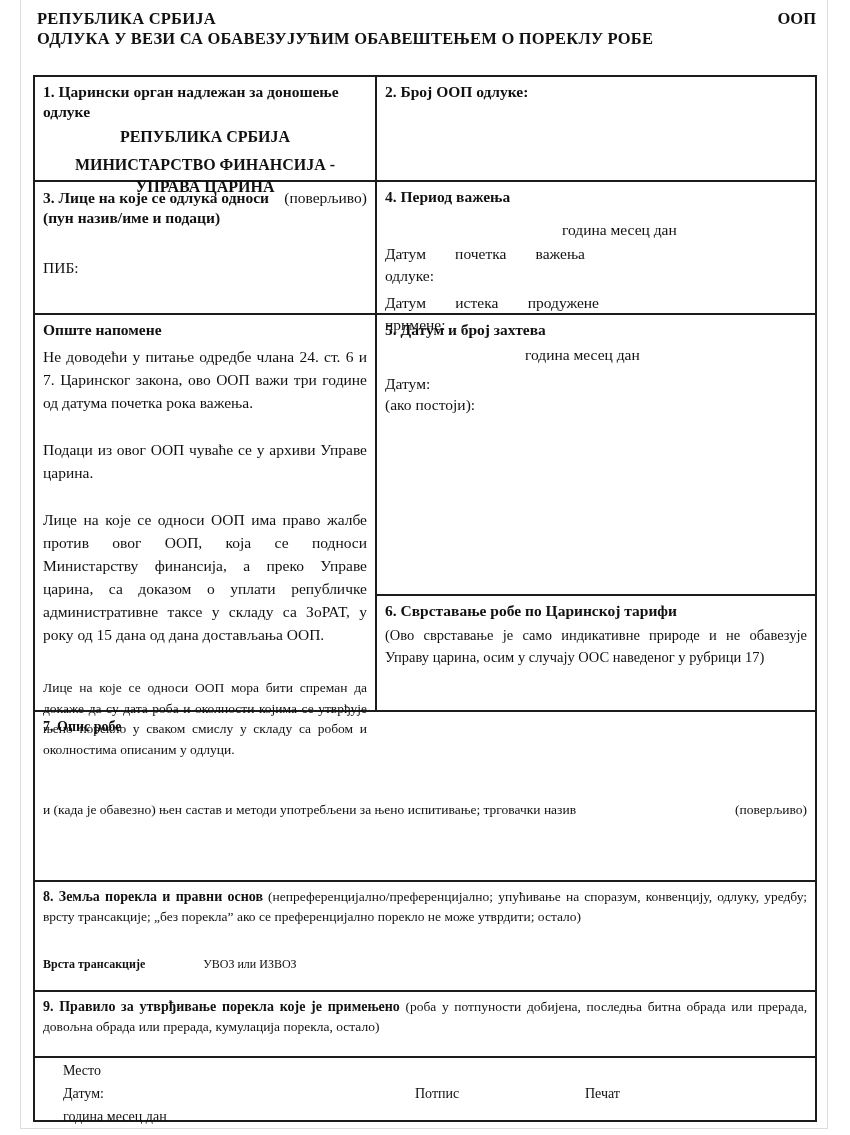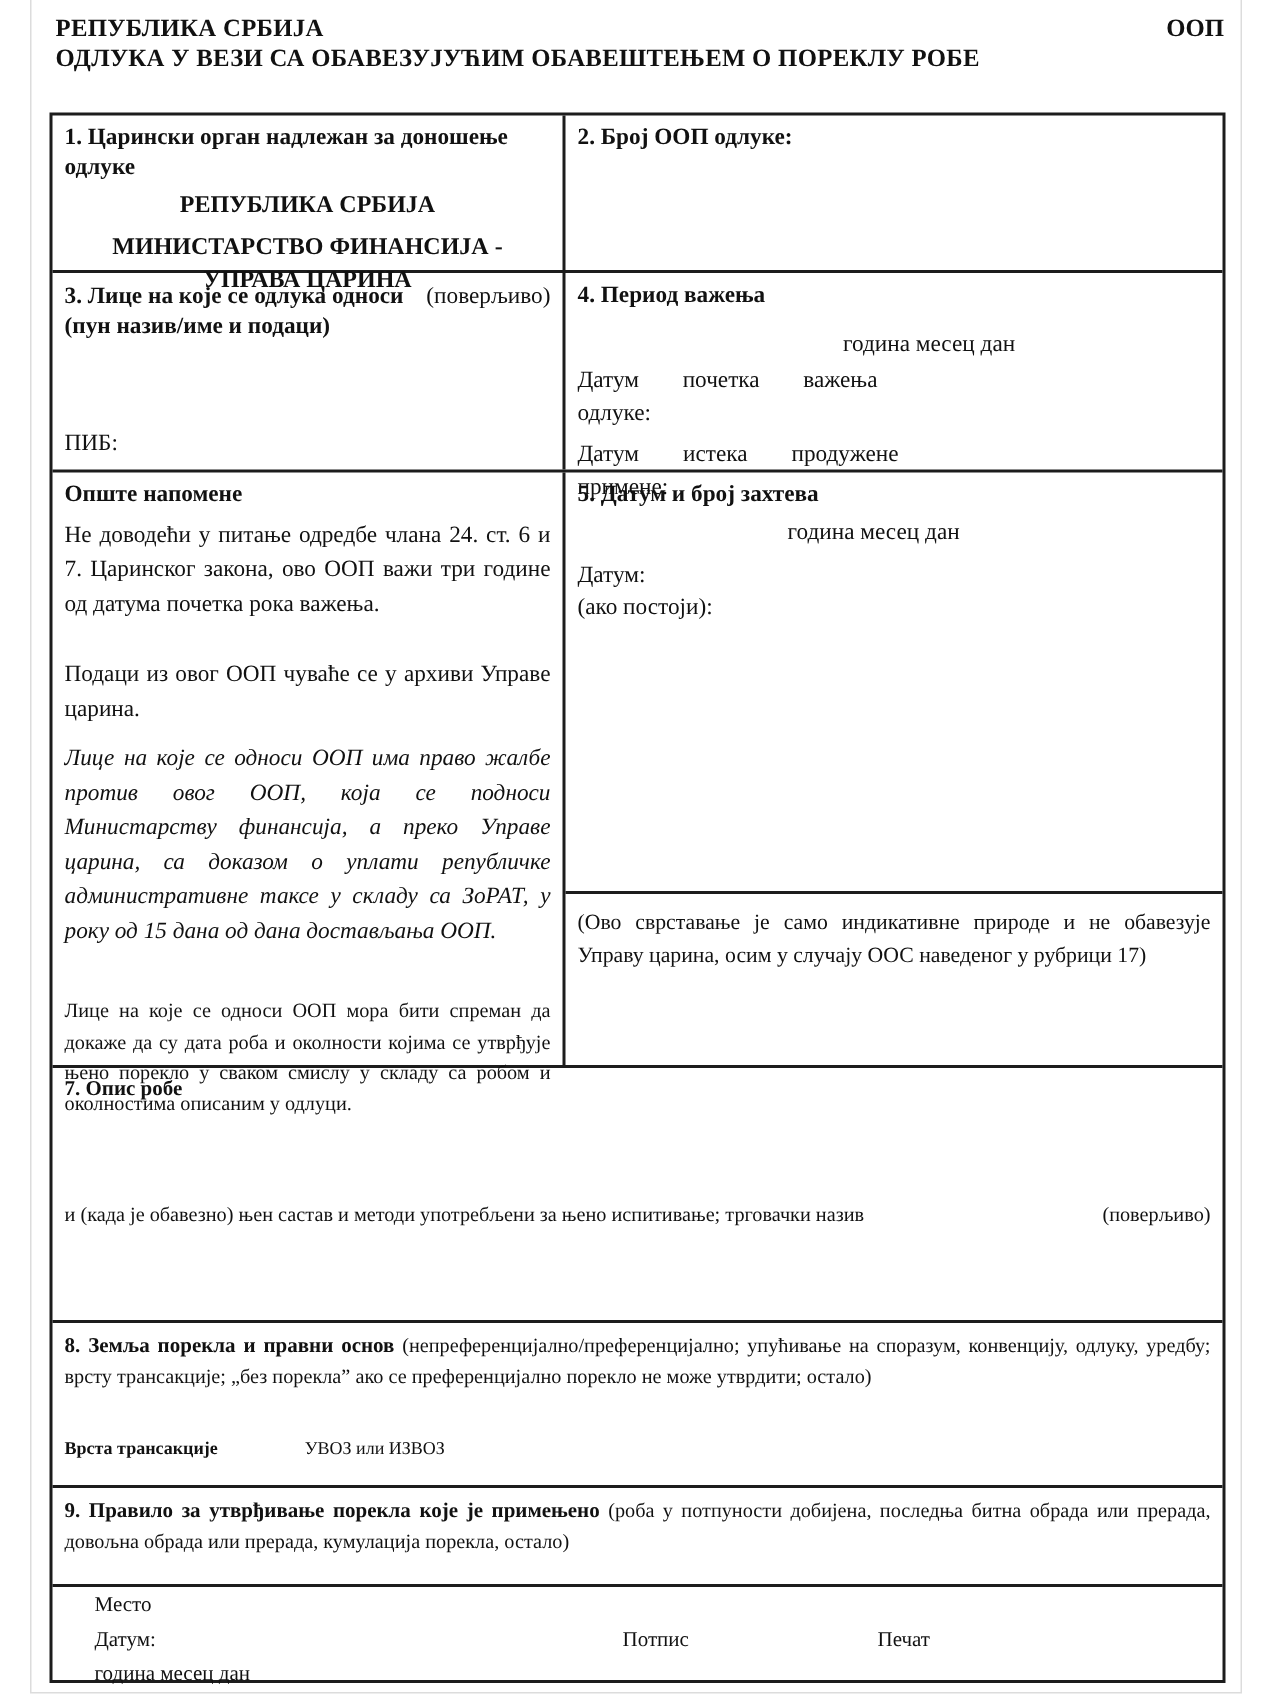--- a/index.html
+++ b/index.html
@@ -25,28 +25,28 @@
 
   .r1{height:105px;} .r2{height:133px;} .r3{height:397px;}
   .r4{height:170px;} .r5{height:110px;} .r6{height:66px;} .r7{height:62px;}
 
   .lbl{font-weight:bold;font-size:15.5px;line-height:20px;}
 
   .box1-line{font-weight:bold;font-size:16px;line-height:22px;text-align:center;margin-top:4px;}
   .box1-line2{margin-top:6px;}
 
   .box3-head{display:flex;justify-content:space-between;font-size:15.5px;line-height:21px;}
-  .pib{position:absolute;left:8px;bottom:8px;font-size:15.5px;}
+  .pib{position:absolute;left:8px;bottom:36px;font-size:15.5px;}
 
   .b4-fmt{font-size:15.5px;margin:14px 0 0 177px;}
   .b4-start{font-size:15.5px;line-height:22px;width:200px;text-align:justify;margin-top:4px;}
   .b4-end{font-size:15.5px;line-height:22px;width:214px;text-align:justify;margin-top:5px;}
 
   .notes-p{font-size:15.5px;line-height:23px;text-align:justify;margin:0;}
-  .p1{margin-top:5px;} .p2{margin-top:24px;} .p3{margin-top:10px;font-style:italic;}
+  .p1{margin-top:5px;} .p2{margin-top:24px;} .p3{margin-top:24px;}
   .p4{margin-top:32px;font-size:13.5px;line-height:20.5px;}
 
   .b5{height:281px;border-bottom:2px solid #1c1c1c;}
   .b6{height:112px;}
   .b5-fmt{font-size:15.5px;margin:6px 0 0 140px;}
   .b5-line{font-size:15.5px;line-height:21px;margin-top:9px;}
   .b5-line2{margin-top:13px;}
   .b5-sub{font-size:15.5px;line-height:21px;}
   .b6-note{font-size:14.5px;line-height:22px;text-align:justify;margin-top:3px;}
 
@@ -114,20 +114,21 @@
       <p class="notes-p p4">Лице на које се односи ООП мора бити спреман да докаже да су дата роба и околности којима се утврђује њено порекло у сваком смислу у складу са робом и околностима описаним у одлуци.</p>
     </div>
     <div class="cr" style="display:flex;flex-direction:column;">
       <div class="cell b5">
         <div class="lbl">5. Датум и број захтева</div>
         <div class="b5-fmt">година месец дан</div>
         <div class="b5-line">Датум:</div>
         <div class="b5-sub">(ако постоји):</div>
       </div>
       <div class="cell b6">
+        <div class="lbl">6. Сврставање робе по Царинској тарифи</div>
         <div class="b6-note">(Ово сврставање је само индикативне природе и не обавезује Управу царина, осим у случају ООС наведеног у рубрици 17)</div>
       </div>
     </div>
   </div>
 
   <div class="row r4">
     <div class="cell" style="flex:1;">
       <div class="lbl-sm">7. Опис робе</div>
       <div class="b7-line">
         <span>и (када је обавезно) њен састав и методи употребљени за њено испитивање; трговачки назив</span>

